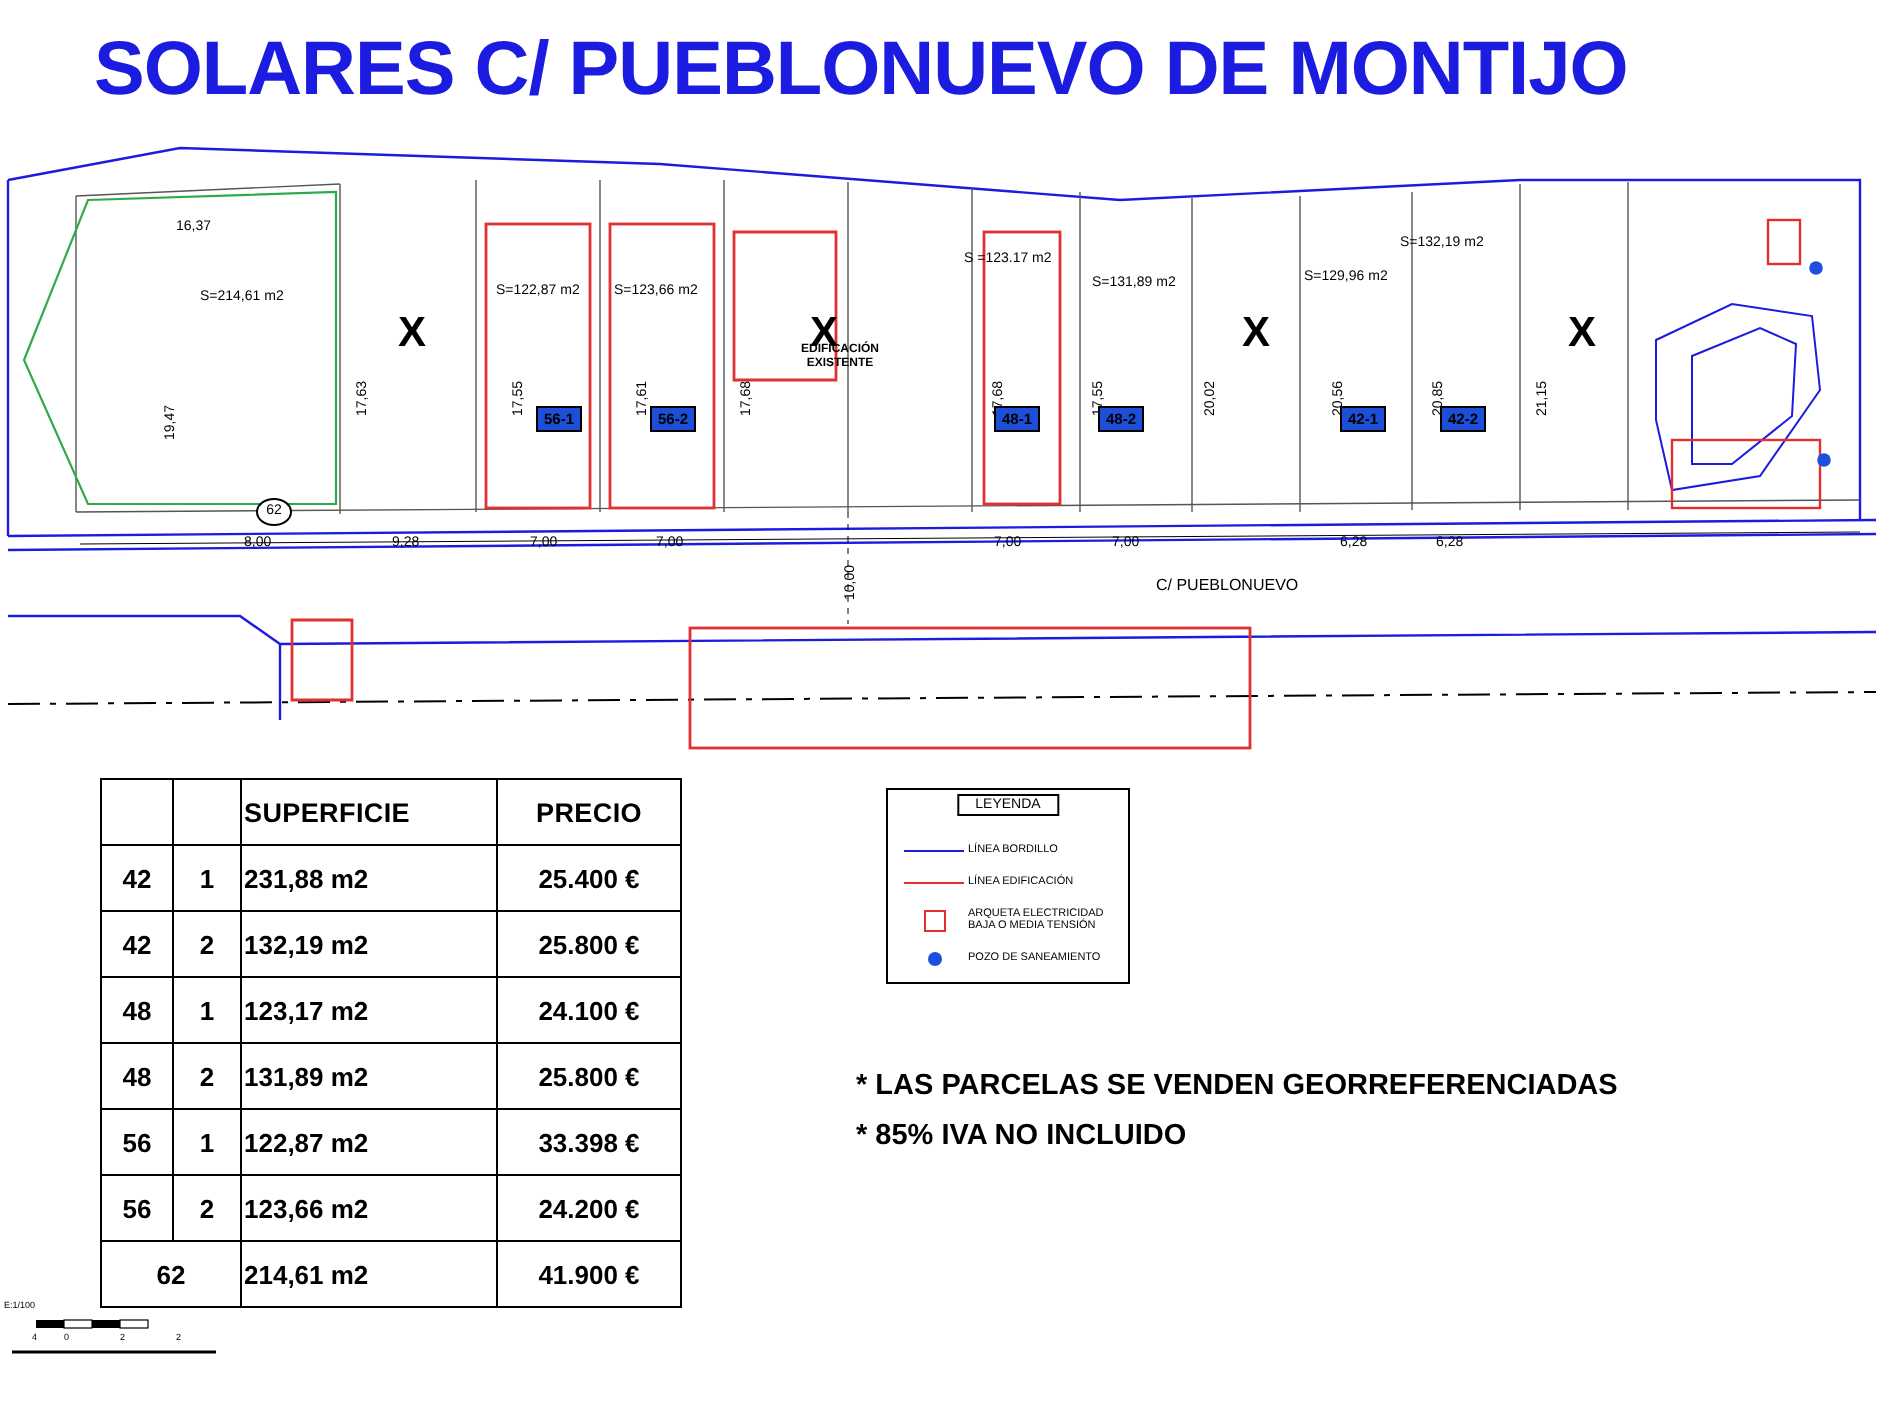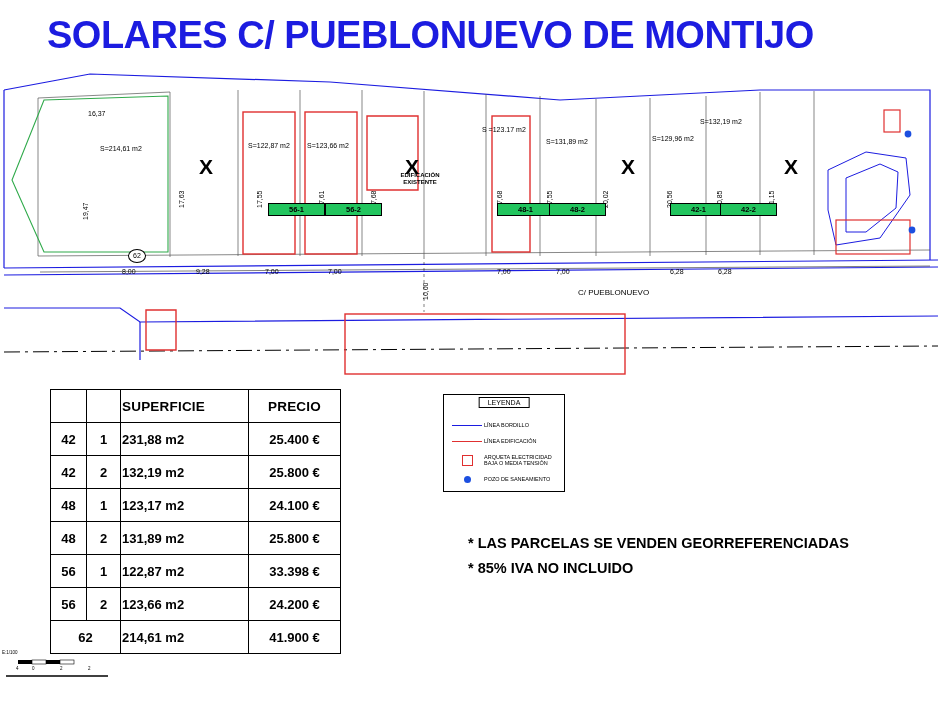--- a/index.html
+++ b/index.html
@@ -65,22 +65,22 @@
     transform-origin: 0 0;
     transform: rotate(-90deg);
     font-family: "Liberation Sans", sans-serif;
   }
   .plotcode {
     position: absolute;
     font-size: 7.5px;
     font-weight: bold;
     color: #000;
     border: 1px solid #000;
-    padding: 1px 20px;
-    background: #22c55e;
+    padding: 1px 3px;
+    background: #1d4ed8;
     white-space: nowrap;
     font-family: "Liberation Sans", sans-serif;
   }
   .streetname {
     position: absolute;
     font-size: 8px;
     color: #000;
     font-family: "Liberation Sans", sans-serif;
     white-space: nowrap;
   }
@@ -177,21 +177,20 @@
   .sym-dot-blue  { width: 7px; height: 7px; border-radius: 50%; background: #1c4fe0; }
 
   
   .note {
     position: absolute;
     font-size: 14.5px;
     font-weight: bold;
     color: #000;
     white-space: nowrap;
     font-family: "Liberation Sans", sans-serif;
-    margin-left: 40px;
   }
   #note1 { left: 428px; top: 535px; }
   #note2 { left: 428px; top: 560px; }
 
   
   #scalebar { position: absolute; left: 2px; top: 650px; width: 110px; height: 36px; }
   #scalebar .sc-txt {
     position: absolute; font-size: 4.5px; color: #000;
     font-family: "Liberation Sans", sans-serif; white-space: nowrap;
   }

